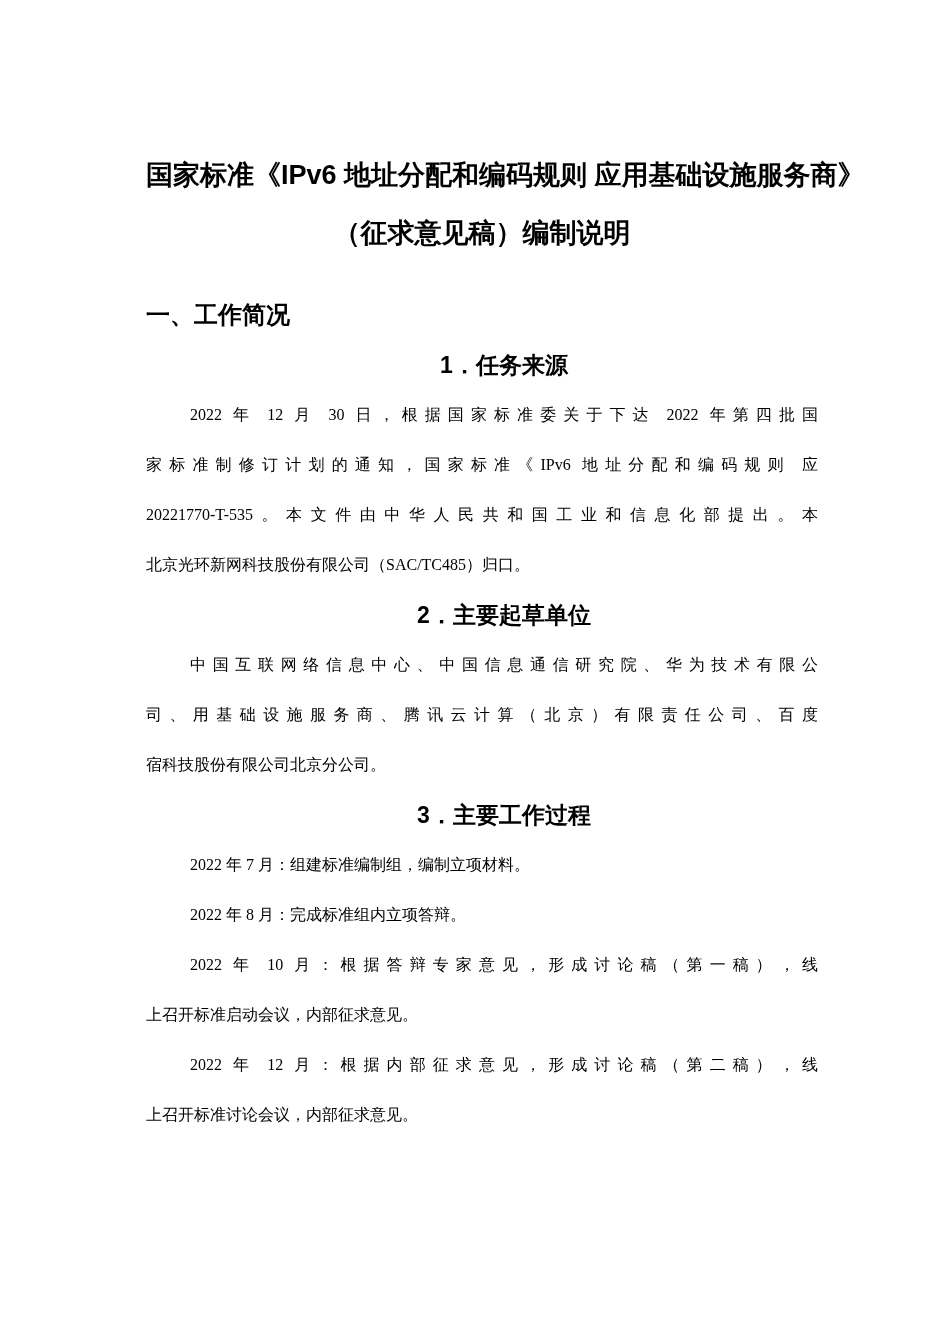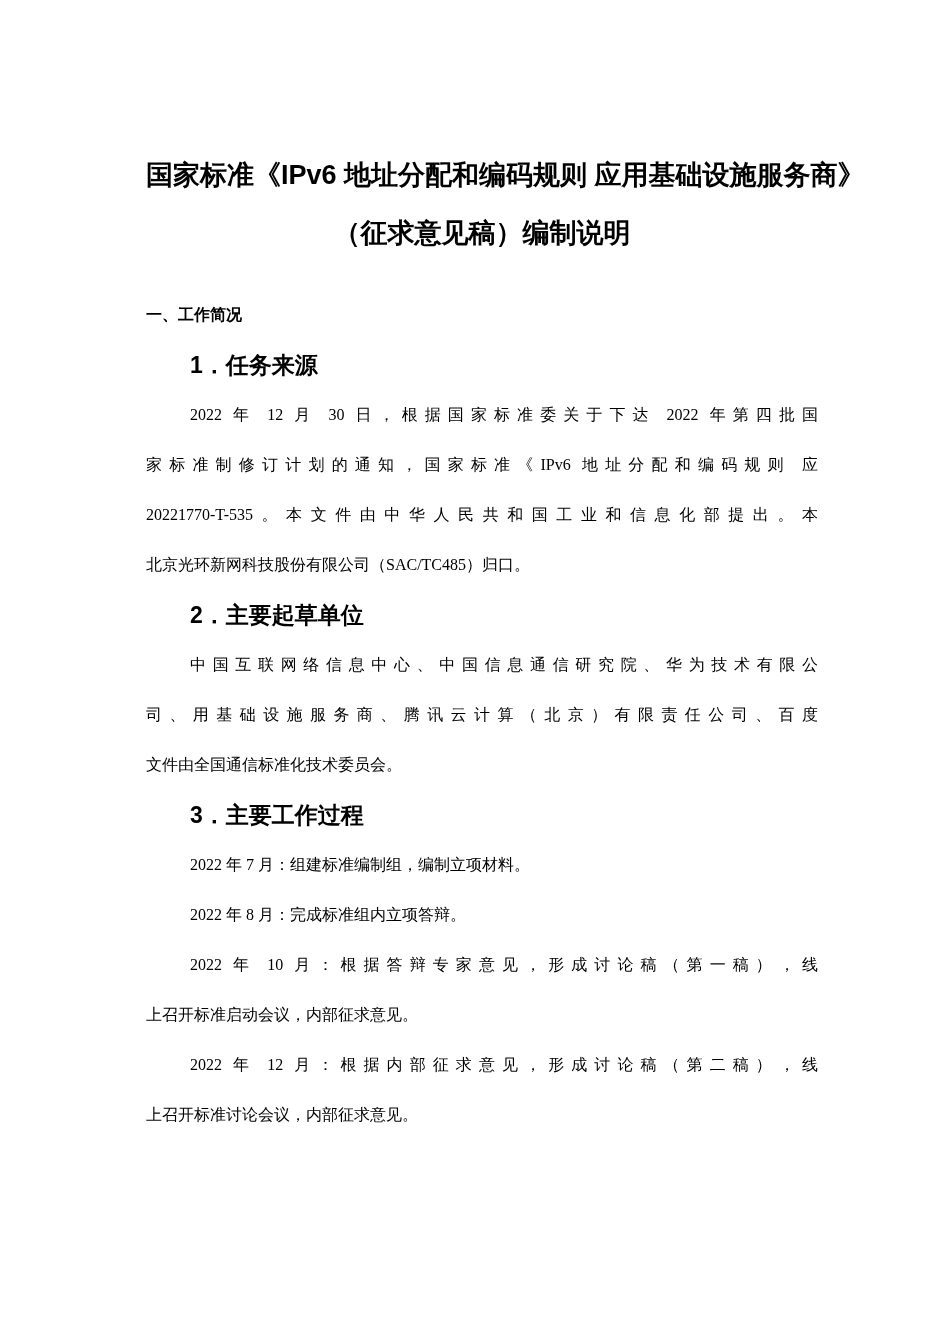--- a/index.html
+++ b/index.html
@@ -29,32 +29,33 @@
     height: 50px;
     line-height: 50px;
     text-align: center;
     white-space: nowrap;
   }
   .title-1 { margin-top: 150px; }
   .title-2 { margin-top: 8px; }
   .h1 {
     font-family: "Liberation Sans", "DejaVu Sans", sans-serif;
     font-weight: bold;
-    font-size: 16px;
+    font-size: 24px;
     height: 50px;
     line-height: 50px;
     margin-top: 32px;
   }
   .h2 {
     font-family: "Liberation Sans", "DejaVu Sans", sans-serif;
     font-weight: bold;
     font-size: 23px;
     height: 50px;
     line-height: 50px;
     padding-left: 44px;
+    text-align: center;
   }
   .ln {
     font-size: 16px;
     height: 50px;
     line-height: 50px;
   }
   .just {
     text-align: justify;
     text-align-last: justify;
   }
@@ -80,21 +81,21 @@
       <div class="ln just">家标准制修订计划的通知，国家标准《IPv6 地址分配和编码规则 应</div>
       <div class="ln just">20221770-T-535。本文件由中华人民共和国工业和信息化部提出。本</div>
       <div class="ln">北京光环新网科技股份有限公司（SAC/TC485）归口。</div>
     </div>
 
     <div class="h2">2．主要起草单位</div>
 
     <div>
       <div class="ln just ind">中国互联网络信息中心、中国信息通信研究院、华为技术有限公</div>
       <div class="ln just">司、用基础设施服务商、腾讯云计算（北京）有限责任公司、百度</div>
-      <div class="ln">文件由全国通信标准化技术委员会。</div>
+      <div class="ln">宿科技股份有限公司北京分公司。</div>
     </div>
 
     <div class="h2">3．主要工作过程</div>
 
     <div>
       <div class="ln ind">2022 年 7 月：组建标准编制组，编制立项材料。</div>
     </div>
 
     <div>
       <div class="ln ind">2022 年 8 月：完成标准组内立项答辩。</div>

